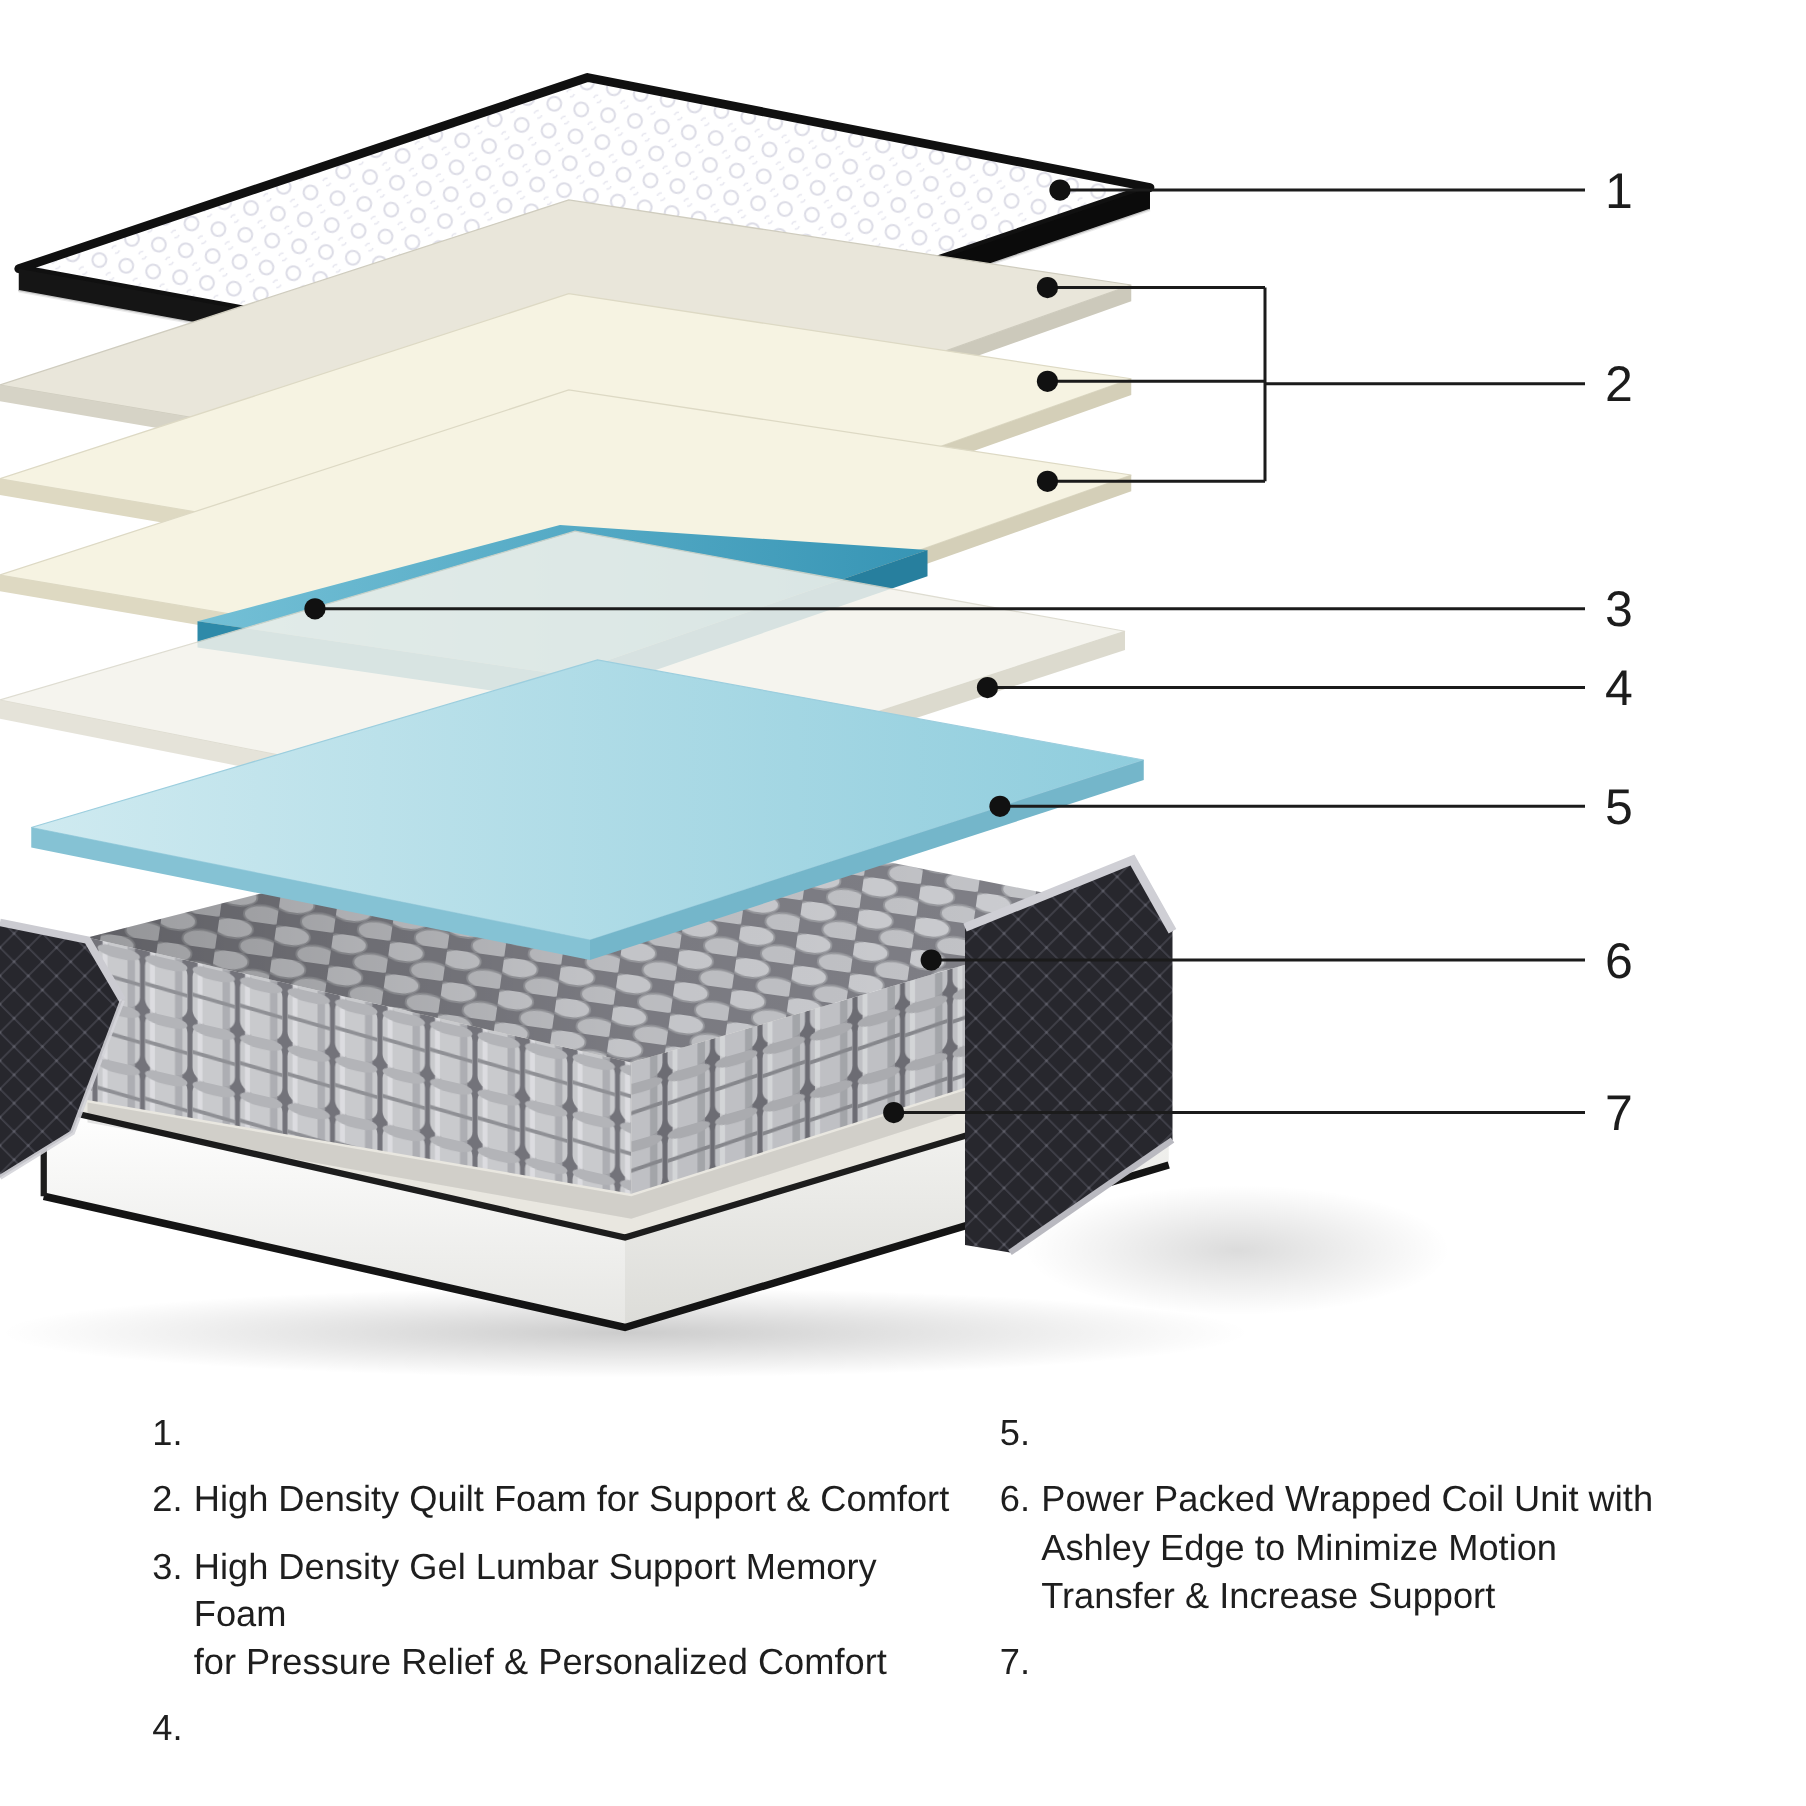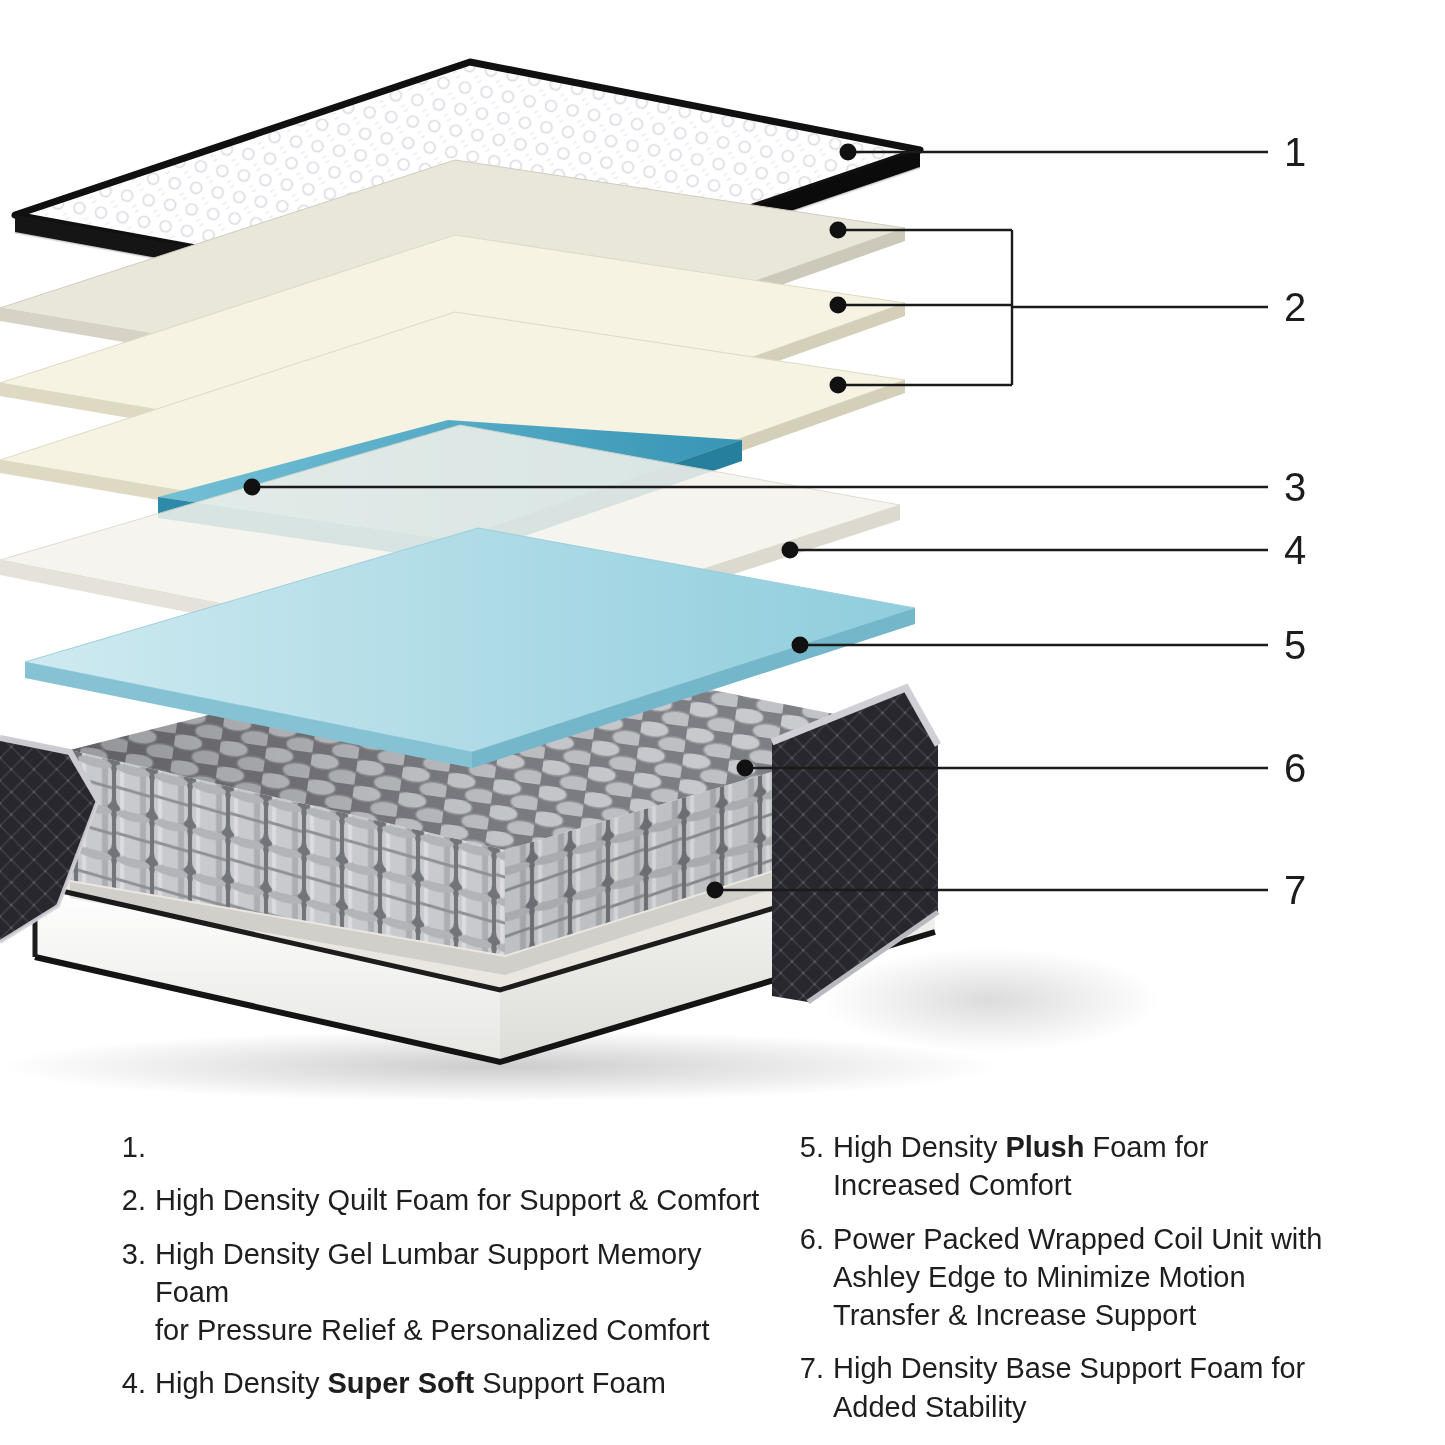--- a/index.html
+++ b/index.html
@@ -208,36 +208,31 @@
       <span class="lnum">2.</span>
       <span class="ltxt"><span>High Density Quilt Foam for Support &amp; Comfort</span></span>
     </div>
     <div class="legend-item">
       <span class="lnum">3.</span>
       <span class="ltxt"><span>High Density Gel Lumbar Support Memory Foam
 for Pressure Relief &amp; Personalized Comfort</span></span>
     </div>
     <div class="legend-item">
       <span class="lnum">4.</span>
-      <span class="ltxt"><span>High Density </span><span class="b">Super Soft</span><span> Support Foam</span></span>
     </div>
   </div>
 
   <div class="legend-col legend-right">
     <div class="legend-item">
       <span class="lnum">5.</span>
-      <span class="ltxt"><span>High Density </span><span class="b">Plush</span><span> Foam for
-Increased Comfort</span></span>
     </div>
     <div class="legend-item">
       <span class="lnum">6.</span>
       <span class="ltxt"><span>Power Packed Wrapped Coil Unit with
 Ashley Edge to Minimize Motion
 Transfer &amp; Increase Support</span></span>
     </div>
     <div class="legend-item">
       <span class="lnum">7.</span>
-      <span class="ltxt"><span>High Density Base Support Foam for
-Added Stability</span></span>
     </div>
   </div>
 
 </div>
 
 </body></html>

